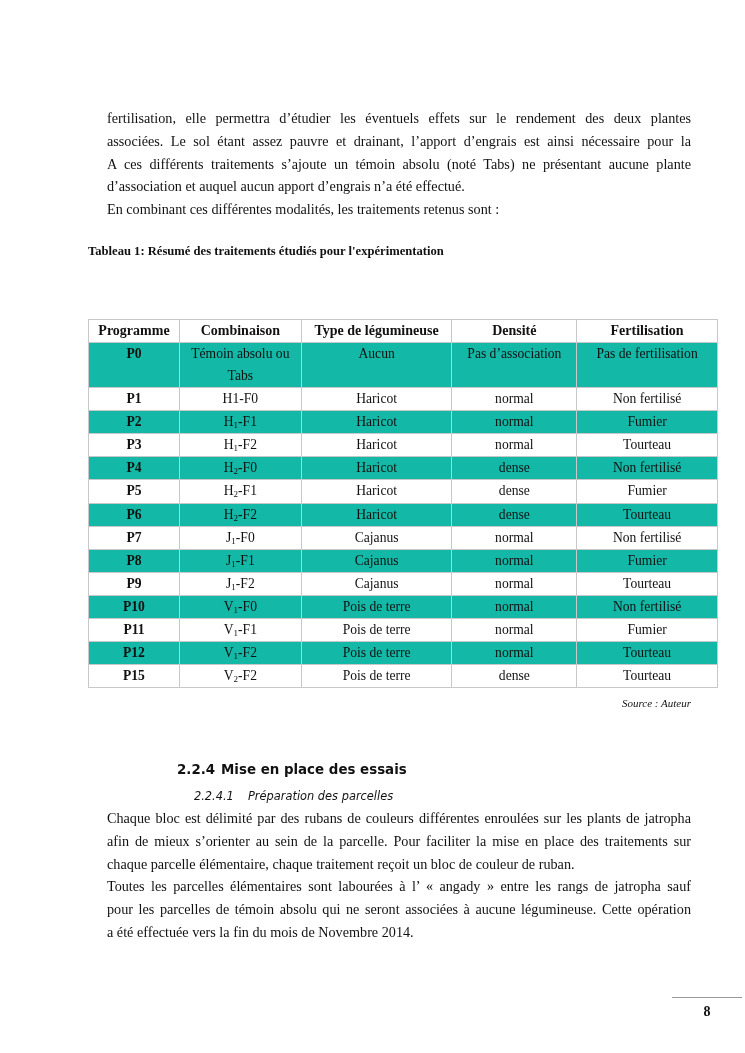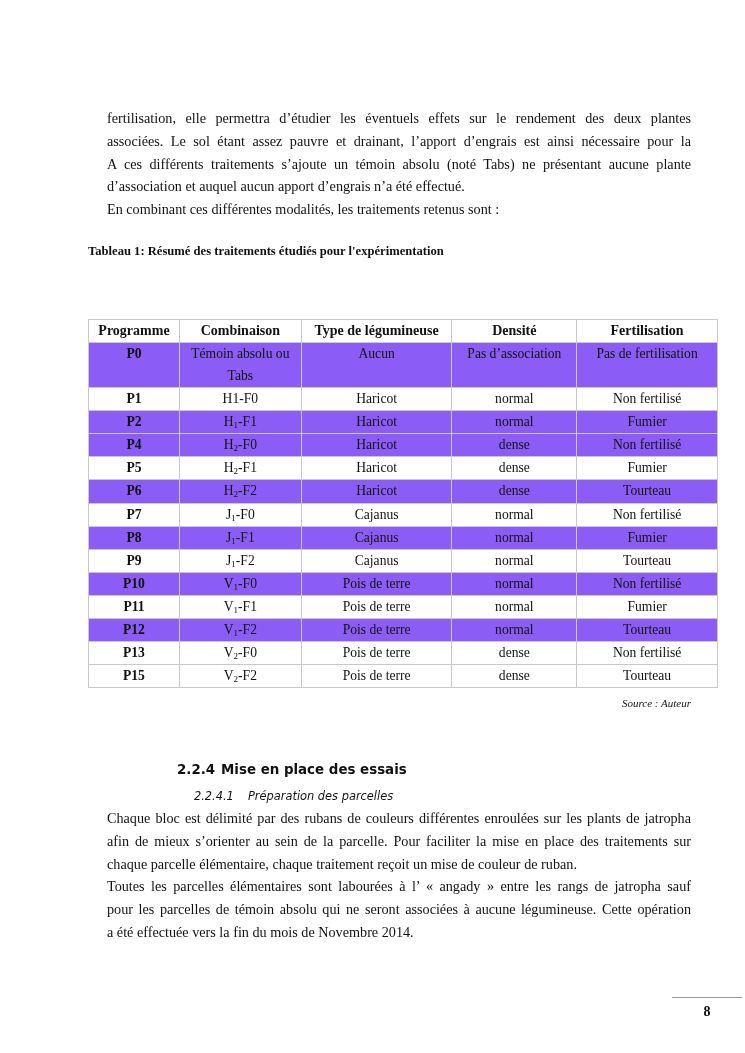--- a/index.html
+++ b/index.html
@@ -21,21 +21,21 @@
     table.tbl {
       position: absolute; top: 275px; left: 88px; width: 630px;
       border-collapse: collapse; font-size: 13.6px; margin-top: 44px;
     }
     table.tbl th, table.tbl td {
       border: 1px solid #c8c8c8; text-align: center; padding: 0 4px;
       height: 22.1px; line-height: 22px; vertical-align: top;
     }
     table.tbl th { font-weight: bold; font-size: 14px; }
     table.tbl td.prog { font-weight: bold; }
-    table.tbl tr.shade td { background: #8b5cf6; }
+    table.tbl tr.shade td { background: #14b8a6; }
     table.tbl tr.tall td { height: 44px; }
     .col1 { width: 82px; } .col2 { width: 113px; } .col3 { width: 142px; font-family: Liberation Serif, serif; }
     .col4 { width: 116px; } .col5 { width: 132px; }
     sub.s { font-size: 9px; vertical-align: -2px; line-height: 0; }
     #source {
       position: absolute; top: 697px; left: 560px; width: 131px; text-align: right;
       font-style: italic; font-size: 11px;
     }
     #h3 {
       position: absolute; top: 762px; left: 177px;
@@ -94,20 +94,27 @@
         <td>normal</td>
         <td>Non fertilisé</td>
       </tr>
       <tr class="shade">
         <td class="prog">P2</td>
         <td><span>H</span><sub class="s">1</sub><span>-F1</span></td>
         <td>Haricot</td>
         <td>normal</td>
         <td>Fumier</td>
       </tr>
+      <tr>
+        <td class="prog">P3</td>
+        <td><span>H</span><sub class="s">1</sub><span>-F2</span></td>
+        <td>Haricot</td>
+        <td>normal</td>
+        <td>Tourteau</td>
+      </tr>
       <tr class="shade">
         <td class="prog">P4</td>
         <td><span>H</span><sub class="s">2</sub><span>-F0</span></td>
         <td>Haricot</td>
         <td>dense</td>
         <td>Non fertilisé</td>
       </tr>
       <tr>
         <td class="prog">P5</td>
         <td><span>H</span><sub class="s">2</sub><span>-F1</span></td>
@@ -158,27 +165,20 @@
         <td>Fumier</td>
       </tr>
       <tr class="shade">
         <td class="prog">P12</td>
         <td><span>V</span><sub class="s">1</sub><span>-F2</span></td>
         <td>Pois de terre</td>
         <td>normal</td>
         <td>Tourteau</td>
       </tr>
       <tr>
-        <td class="prog">P13</td>
-        <td><span>V</span><sub class="s">2</sub><span>-F0</span></td>
-        <td>Pois de terre</td>
-        <td>dense</td>
-        <td>Non fertilisé</td>
-      </tr>
-      <tr>
         <td class="prog">P15</td>
         <td><span>V</span><sub class="s">2</sub><span>-F2</span></td>
         <td>Pois de terre</td>
         <td>dense</td>
         <td>Tourteau</td>
       </tr>
     </tbody>
 </table>
 
 <div id="source">Source : Auteur</div>
@@ -187,20 +187,20 @@
   <span class="num">2.2.4</span><span>Mise en place des essais</span>
 </div>
 
 <div id="h4">
   <span class="num">2.2.4.1</span><span>Préparation des parcelles</span>
 </div>
 
 <div class="para" id="p-bottom">
   <span class="line" style="text-align:justify;text-align-last:justify">Chaque bloc est délimité par des rubans de couleurs différentes enroulées sur les plants de jatropha</span>
   <span class="line" style="text-align:justify;text-align-last:justify">afin de mieux s’orienter au sein de la parcelle. Pour faciliter la mise en place des traitements sur</span>
-  <span class="line">chaque parcelle élémentaire, chaque traitement reçoit un mise de couleur de ruban.</span>
+  <span class="line">chaque parcelle élémentaire, chaque traitement reçoit un bloc de couleur de ruban.</span>
   <span class="line" style="text-align:justify;text-align-last:justify">Toutes les parcelles élémentaires sont labourées à l’ « angady » entre les rangs de jatropha sauf</span>
   <span class="line" style="text-align:justify;text-align-last:justify">pour les parcelles de témoin absolu qui ne seront associées à aucune légumineuse. Cette opération</span>
   <span class="line">a été effectuée vers la fin du mois de Novembre 2014.</span>
 </div>
 
 <div id="footer-rule"></div>
 <div id="page-number">8</div>
 
 </body></html>

